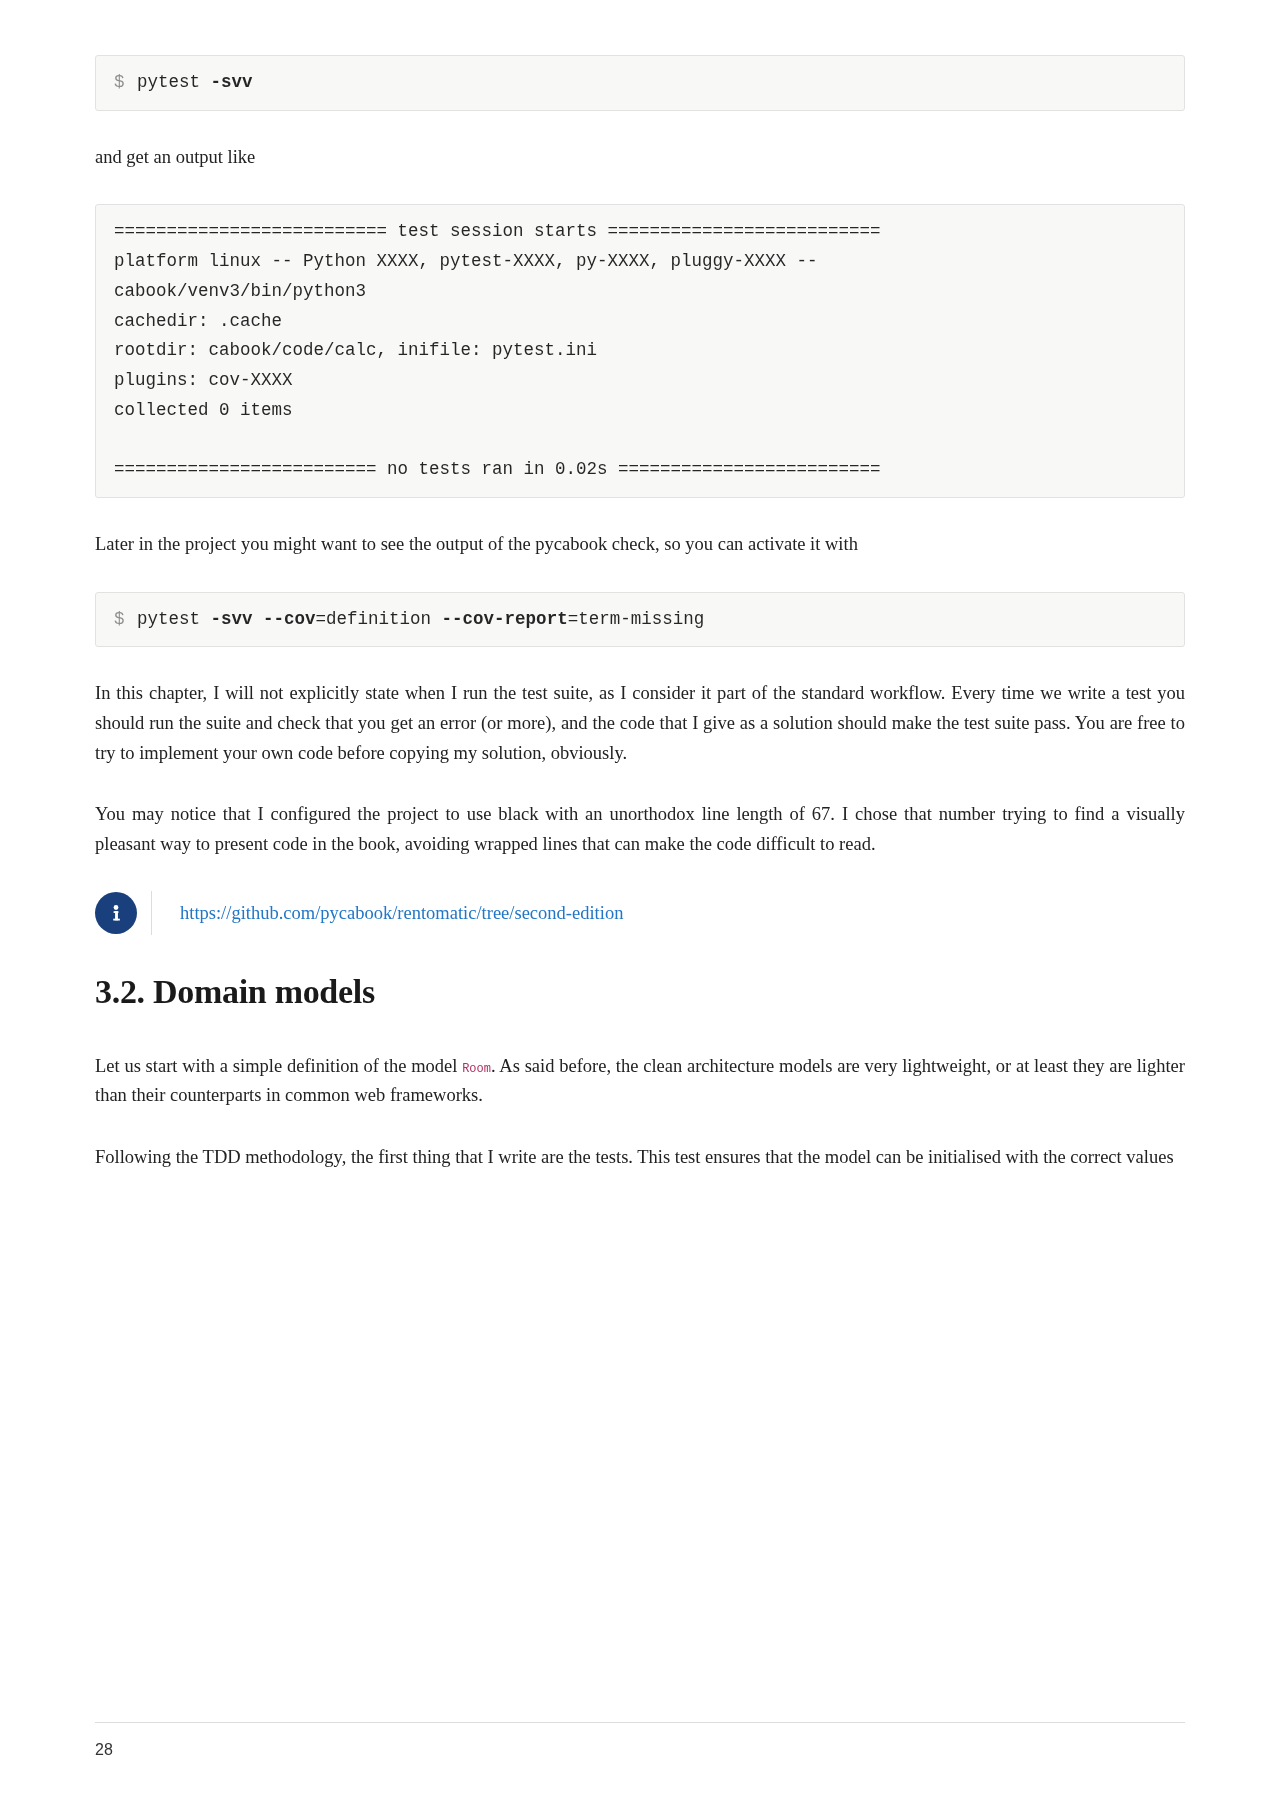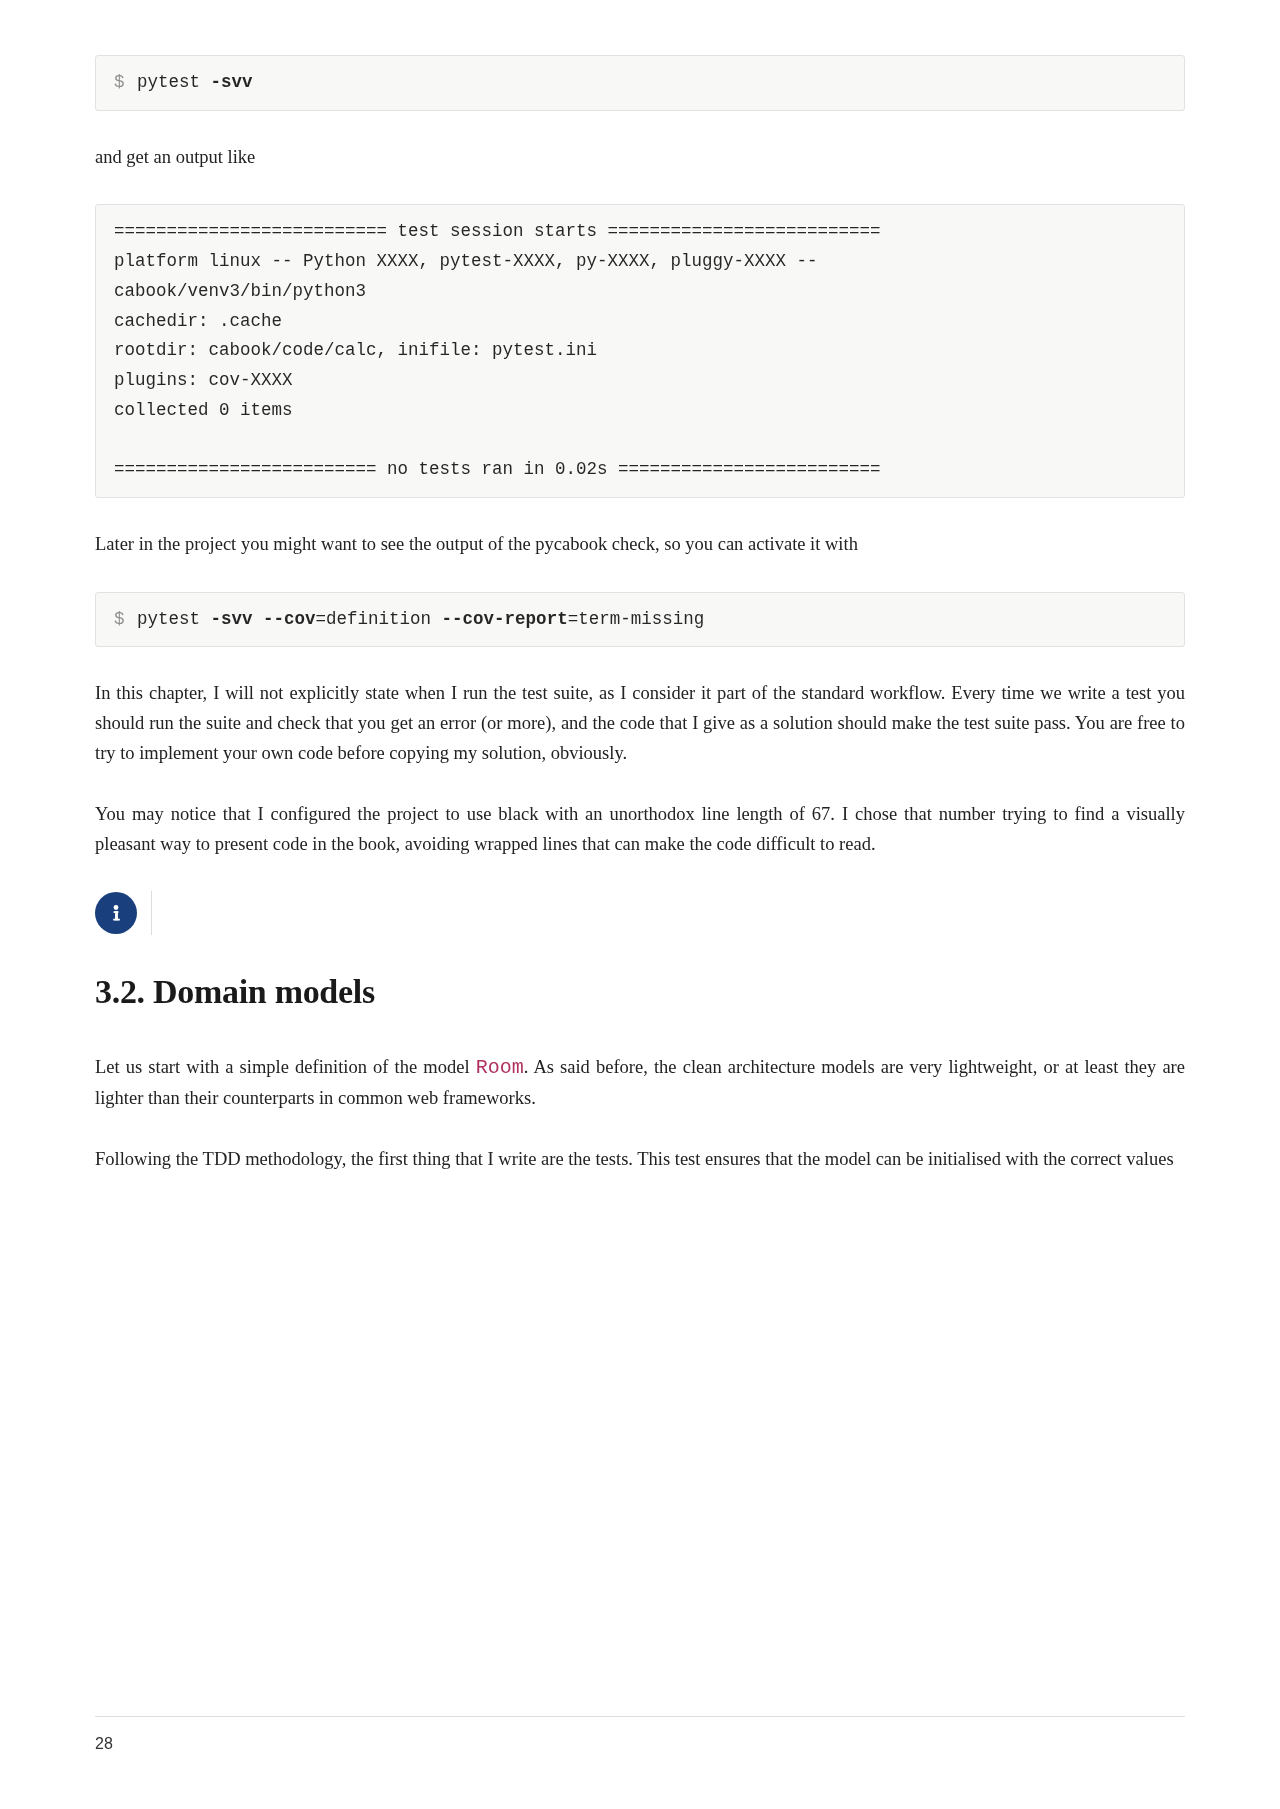--- a/index.html
+++ b/index.html
@@ -82,26 +82,26 @@
       font-family: Liberation Serif, serif;
       font-weight: 800;
       font-size: 34px;
       color: #1a1a1a;
       margin: 30px 0 20px 0;
       letter-spacing: -0.3px;
     }
     .inline-code {
       font-family: 'Courier New', Consolas, monospace;
       color: #b03060;
-      font-size: 20px;
+      font-size: 12px;
     }
     .footer-line {
       border-top: 1px solid #ddd;
       position: absolute;
-      bottom: 50px;
+      bottom: 44px;
       left: 95px;
       right: 95px;
       padding-top: 12px;
     }
     .page-number {
       font-family: Arial, Helvetica, sans-serif;
       font-size: 16px;
       color: #333;
     }
   </style>
@@ -135,20 +135,21 @@
     <div class="info-icon">
       <svg width="22" height="22" viewBox="0 0 24 24" fill="white">
         <circle cx="12" cy="6" r="2.6"></circle>
         <rect x="9.4" y="10" width="5.2" height="2"></rect>
         <rect x="11" y="10" width="3.1" height="10"></rect>
         <rect x="9" y="18.2" width="7.2" height="2"></rect>
       </svg>
     </div>
   </div>
   <div class="info-divider"></div>
+  <a class="info-link">https://github.com/pycabook/rentomatic/tree/second-edition</a>
 </div>
 
 <h2 class="section-heading">3.2. Domain models</h2>
 
 <p class="para"><span>Let us start with a simple definition of the model </span><span class="inline-code">Room</span><span>. As said before, the clean architecture models are very lightweight, or at least they are lighter than their counterparts in common web frameworks.</span></p>
 
 <p class="para">Following the TDD methodology, the first thing that I write are the tests. This test ensures that the model can be initialised with the correct values</p>
 
 <div class="footer-line">
   <span class="page-number">28</span>

